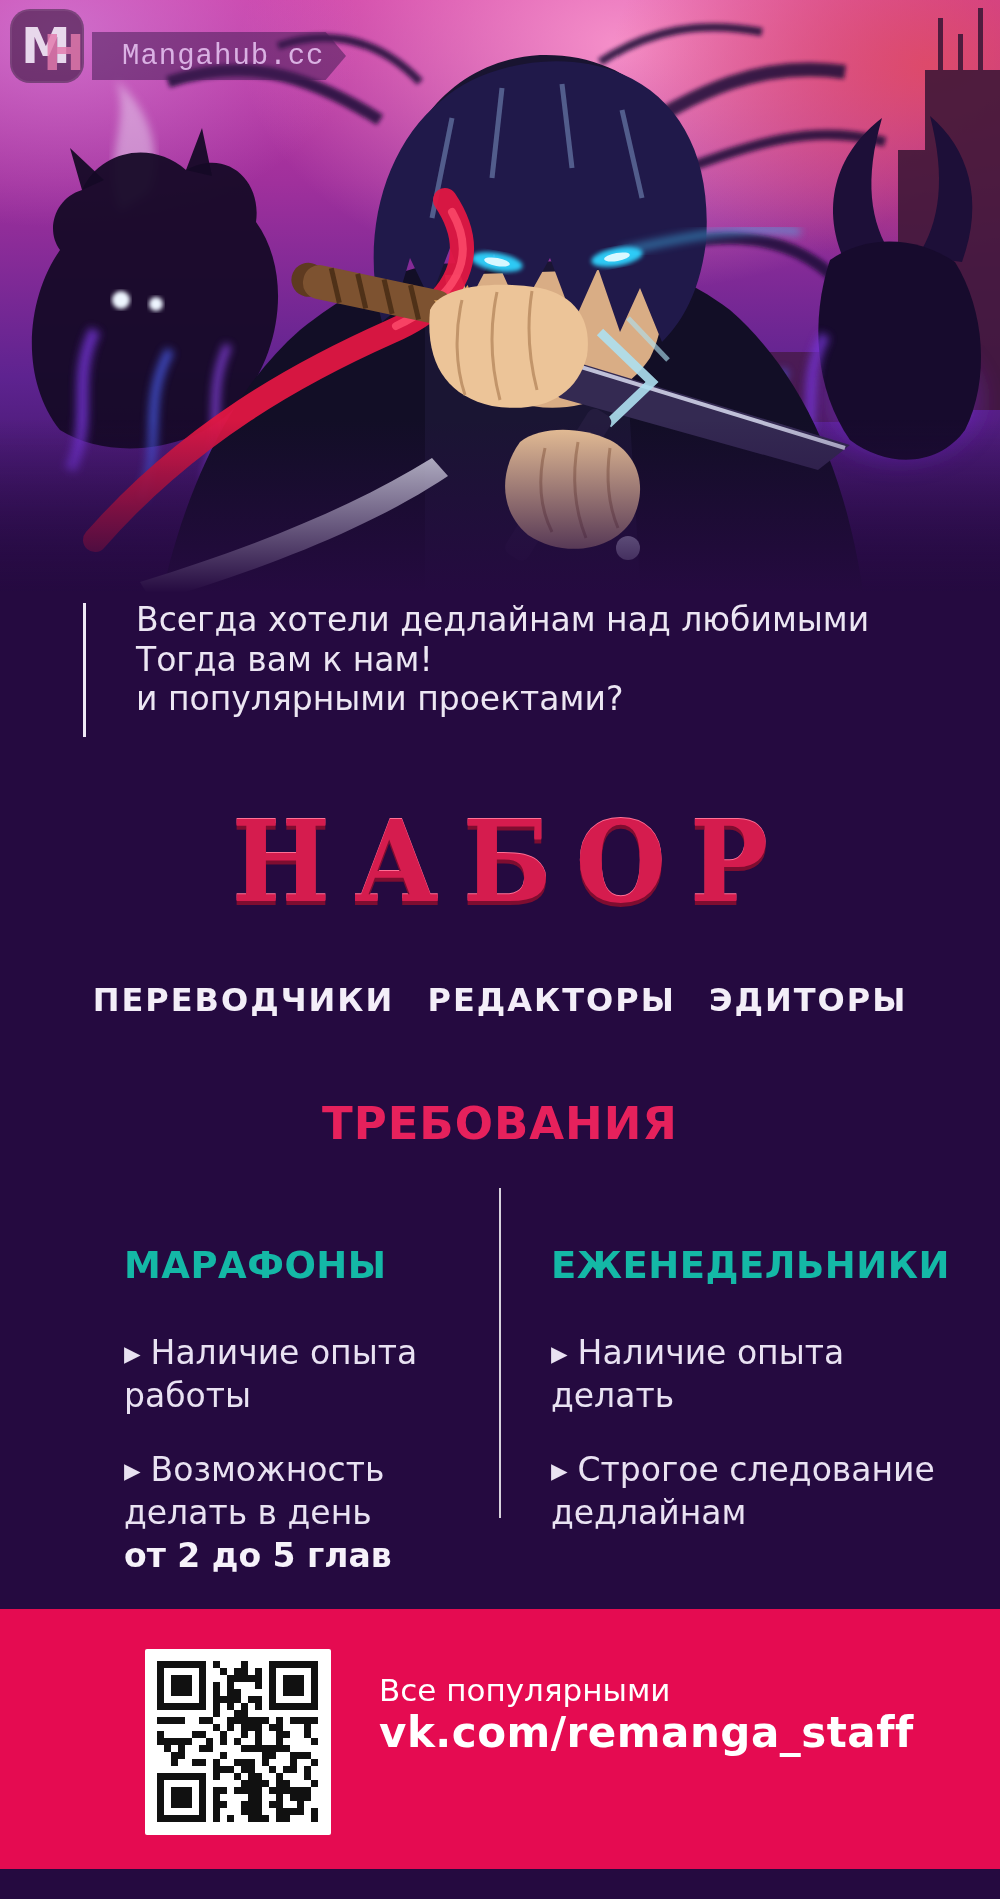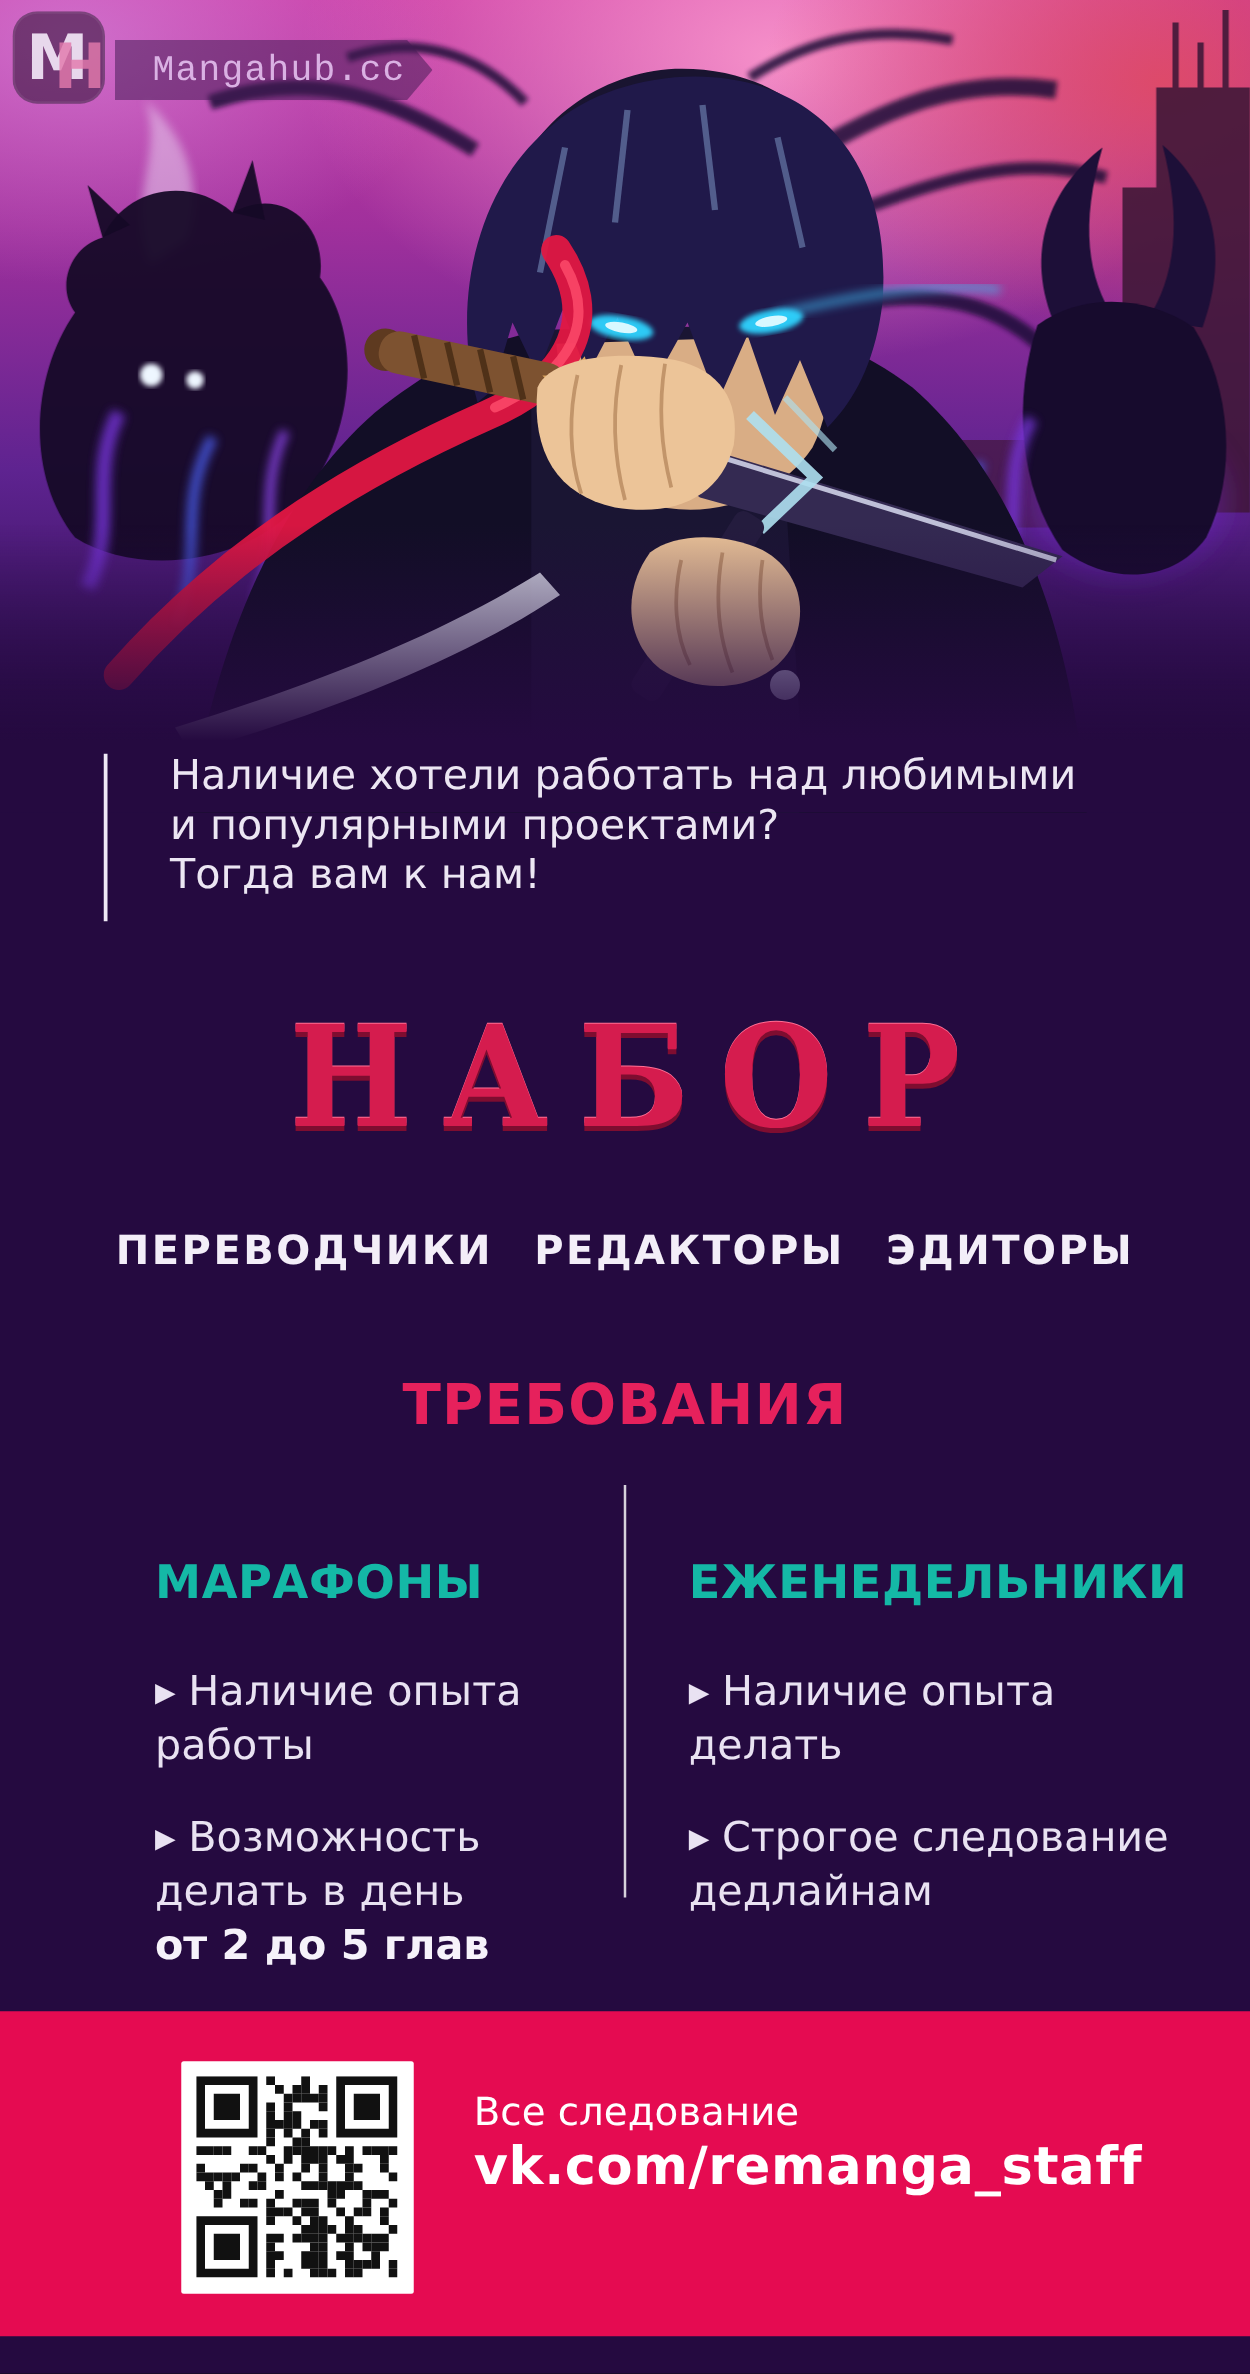--- a/index.html
+++ b/index.html
@@ -231,23 +231,23 @@
       <span class="m">M</span>
       <span class="h">H</span>
     </div>
     <div class="wm-banner">
       <span>Mangahub.cc</span>
     </div>
   </div>
 
   <div class="intro-bar"></div>
   <div class="intro">
-    <div>Наличие хотели работать над любимыми</div>
+    <div>Всегда хотели дедлайнам над любимыми</div>
+    <div>Тогда вам к нам!</div>
     <div>и популярными проектами?</div>
-    <div>Тогда вам к нам!</div>
   </div>
 
   <div class="nabor">НАБОР</div>
 
   <div class="roles">ПЕРЕВОДЧИКИ РЕДАКТОРЫ ЭДИТОРЫ</div>
 
   <div class="req-heading">ТРЕБОВАНИЯ</div>
   <div class="divider"></div>
 
   <div class="col col-left">
@@ -444,18 +444,18 @@
           <rect x="14" y="14" width="21" height="21" fill="#111"></rect>
           <rect x="112" y="0" width="49" height="49" fill="#111"></rect>
           <rect x="119" y="7" width="35" height="35" fill="#fff"></rect>
           <rect x="126" y="14" width="21" height="21" fill="#111"></rect>
           <rect x="0" y="112" width="49" height="49" fill="#111"></rect>
           <rect x="7" y="119" width="35" height="35" fill="#fff"></rect>
           <rect x="14" y="126" width="21" height="21" fill="#111"></rect>
         </svg>
       </div>
     <div class="band-text" style="left:379px;top:60px;">
-      <div class="l1">Все следование</div>
+      <div class="l1">Все популярными</div>
       <div class="l2">vk.com/remanga_staff</div>
     </div>
   </div>
 
 </div>
 
 </body></html>

